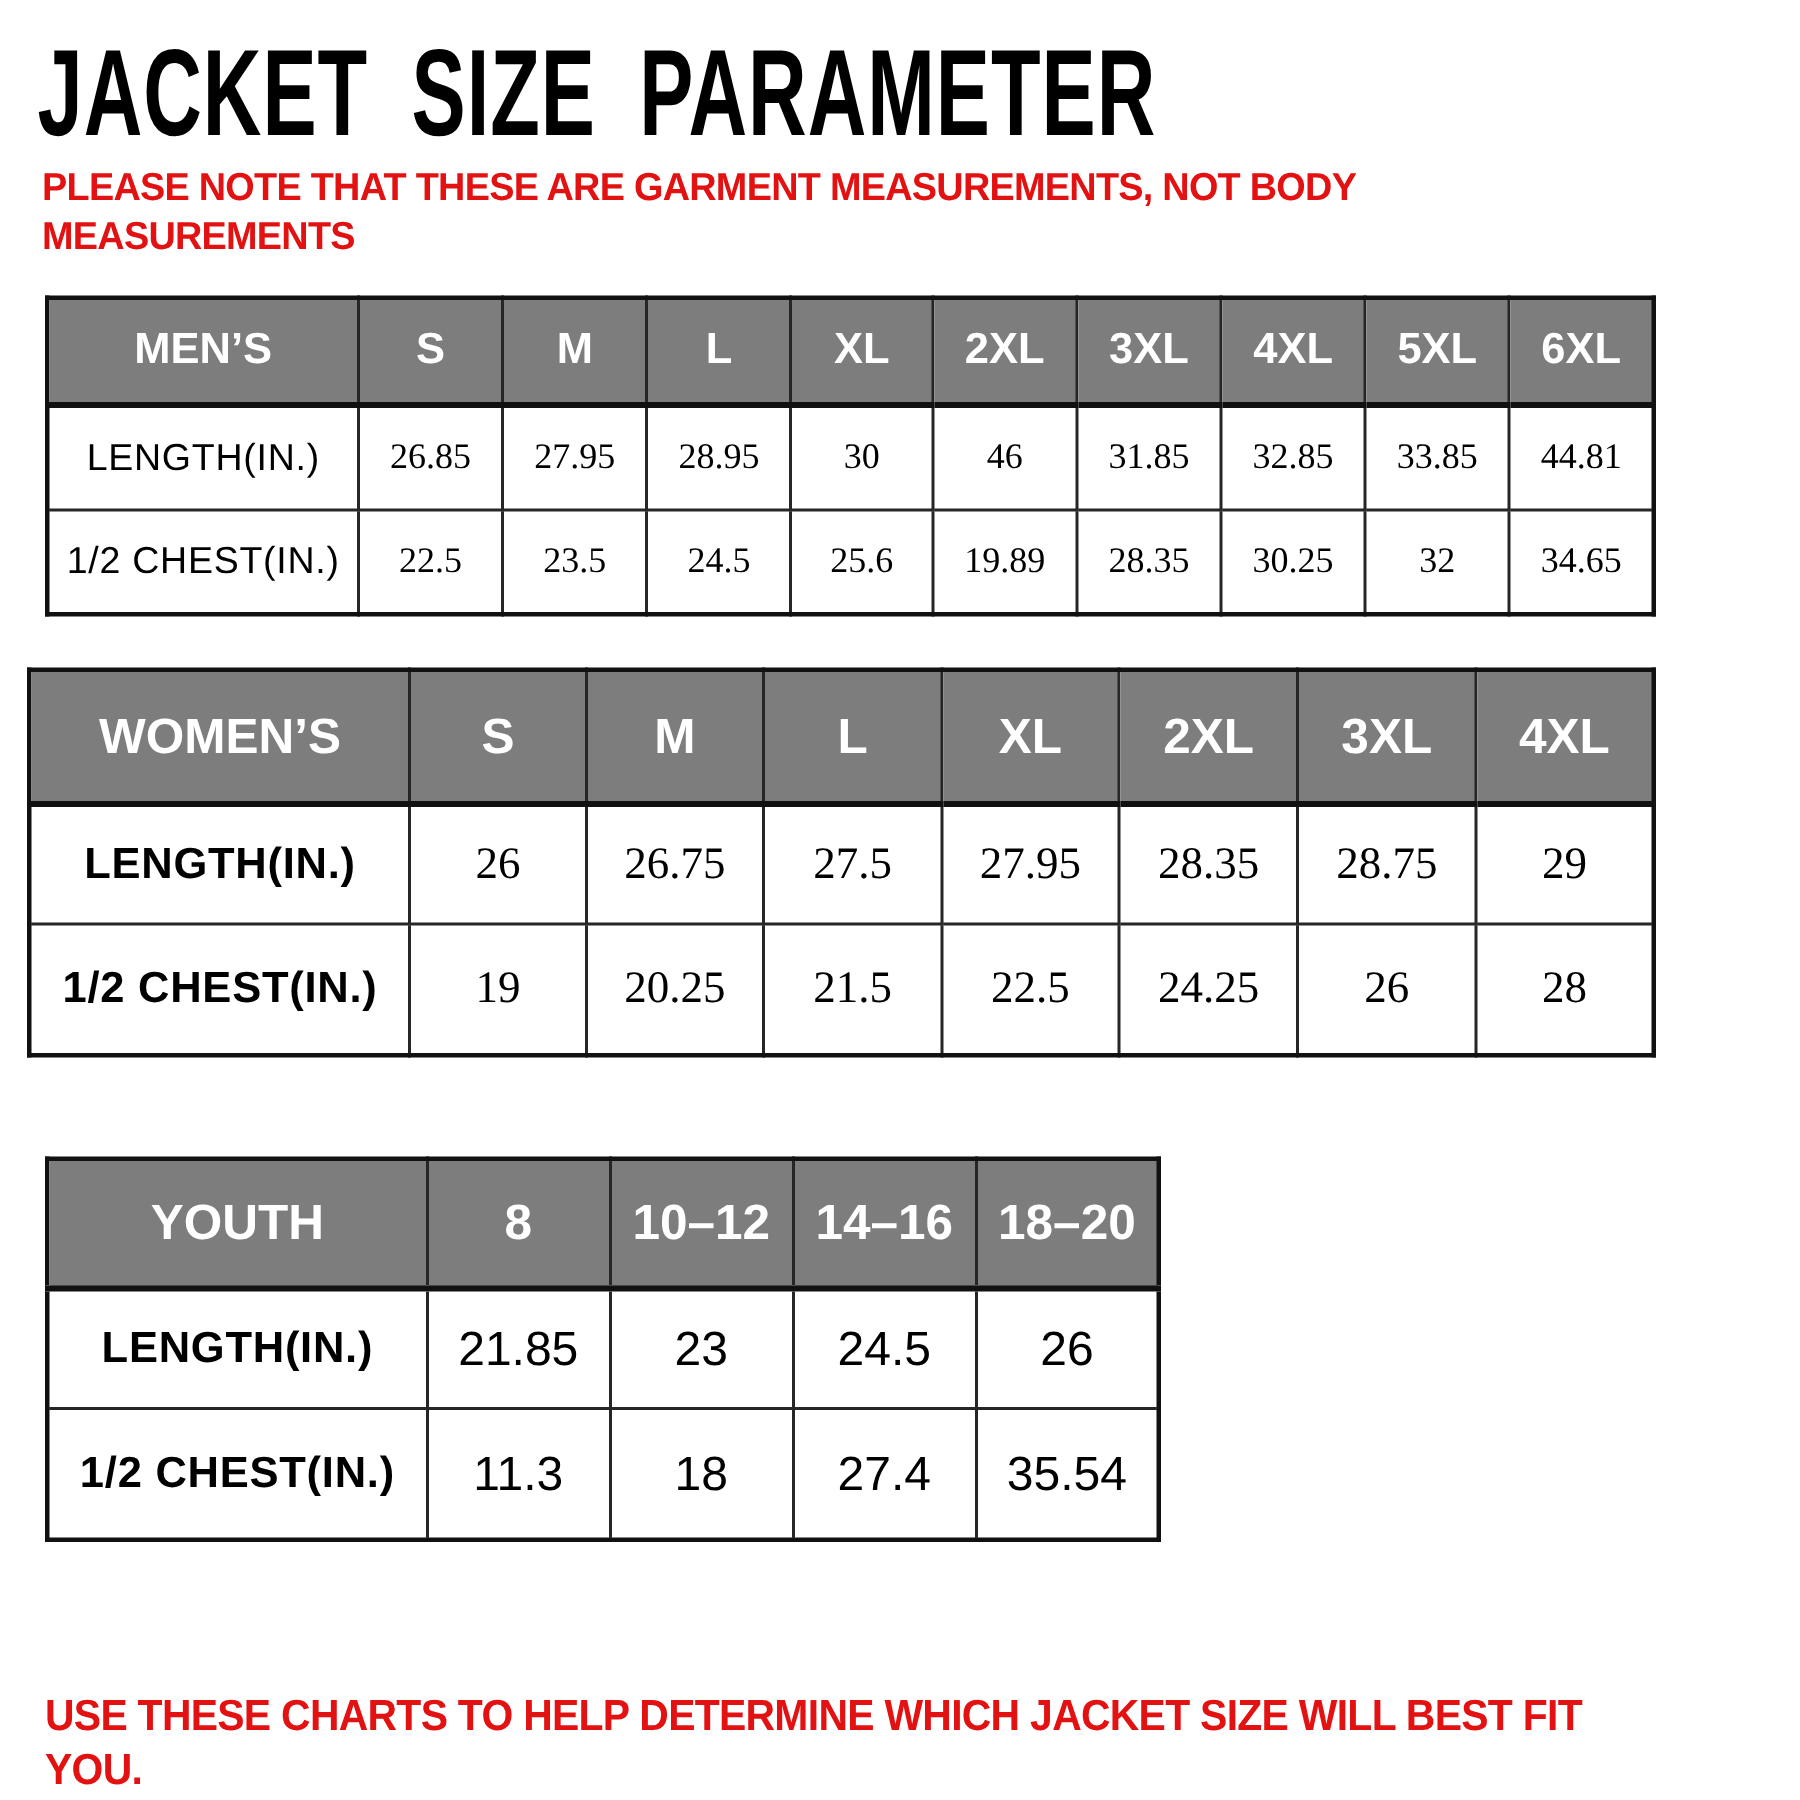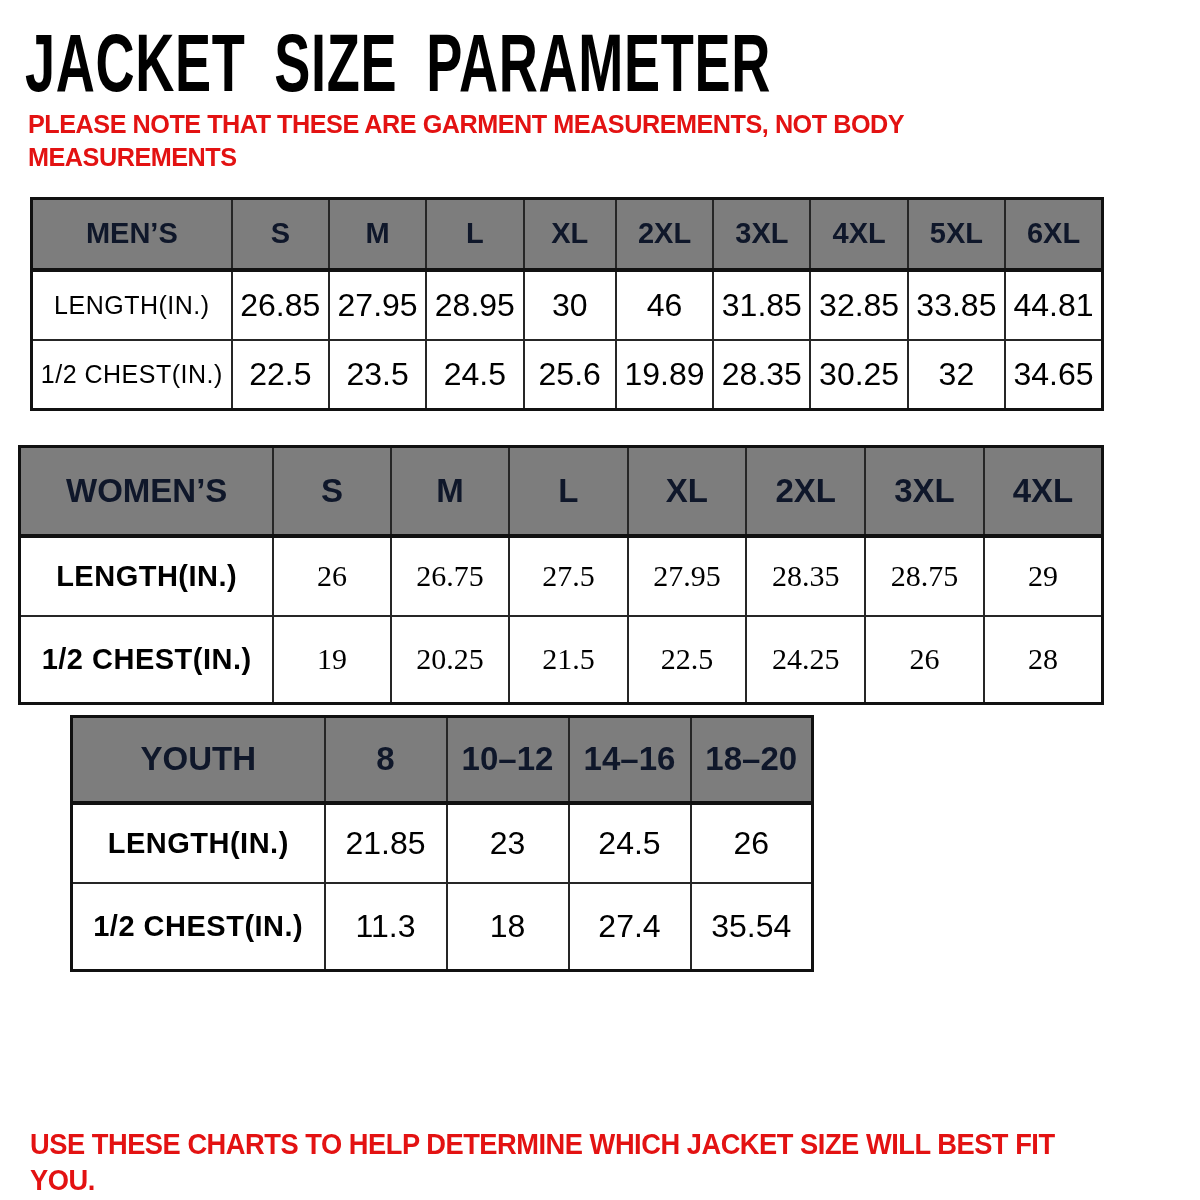--- a/index.html
+++ b/index.html
@@ -30,30 +30,30 @@
   .size-table { position:absolute; }
   .size-table table {
     border-collapse:collapse; table-layout:fixed;
     border:3px solid #111; background:#fff;
   }
   .size-table th, .size-table td {
     border:2px solid #262626; text-align:center; vertical-align:middle;
     padding:0; overflow:hidden;
   }
   .size-table thead th {
-    background:#7d7d7d; color:#0f172a; font-weight:bold;
+    background:#7d7d7d; color:#ffffff; font-weight:bold;
     border-bottom:4px solid #111;
   }
 
   
   .mens col { width:103px; } .mens col.c0 { width:216px; }
   .mens thead tr { height:71px; } .mens tbody tr { height:70px; }
   .mens thead th { font-size:29px; }
   .mens td.lab { font-size:25px; letter-spacing:0.5px; }
-  .mens td.val { font-size:32px; }
+  .mens td.val { font-size:24px;font-family:Liberation Serif, serif; }
 
   
   .womens col { width:121px; } .womens col.c0 { width:257px; }
   .womens thead tr { height:89px; }
   .womens tbody tr:nth-child(1) { height:80px; }
   .womens tbody tr:nth-child(2) { height:88px; }
   .womens thead th { font-size:33px; }
   .womens td.lab { font-size:29px; font-weight:bold; letter-spacing:0.5px; }
   .womens td.val { font-size:30px; font-family:"Liberation Serif", serif; }
 
@@ -61,21 +61,21 @@
   .youth col { width:122px; } .youth col.c0 { width:253px; }
   .youth thead tr { height:86px; }
   .youth tbody tr:nth-child(1) { height:80px; }
   .youth tbody tr:nth-child(2) { height:88px; }
   .youth thead th { font-size:33px; }
   .youth td.lab { font-size:29px; font-weight:bold; letter-spacing:0.5px; }
   .youth td.val { font-size:32px; font-family:Liberation Sans, sans-serif; }
 
   .tbl-mens  { left:30px; top:197px; }
   .tbl-womens{ left:18px; top:445px; }
-  .tbl-youth { left:30px; top:715px;margin-left:40px; }
+  .tbl-youth { left:30px; top:771px; }
 
   
   .footer1 {
     position:absolute; left:30px; top:1028px; width:1150px;
     font-size:29px; line-height:45px; color:#e31212; letter-spacing:-0.3px;
   }
   .footer2 {
     position:absolute; left:30px; top:1126px; width:1150px;
     font-size:29px; line-height:36px; font-weight:bold; color:#e31212;
     letter-spacing:-0.5px; transform:scaleX(0.94); transform-origin:left top;

